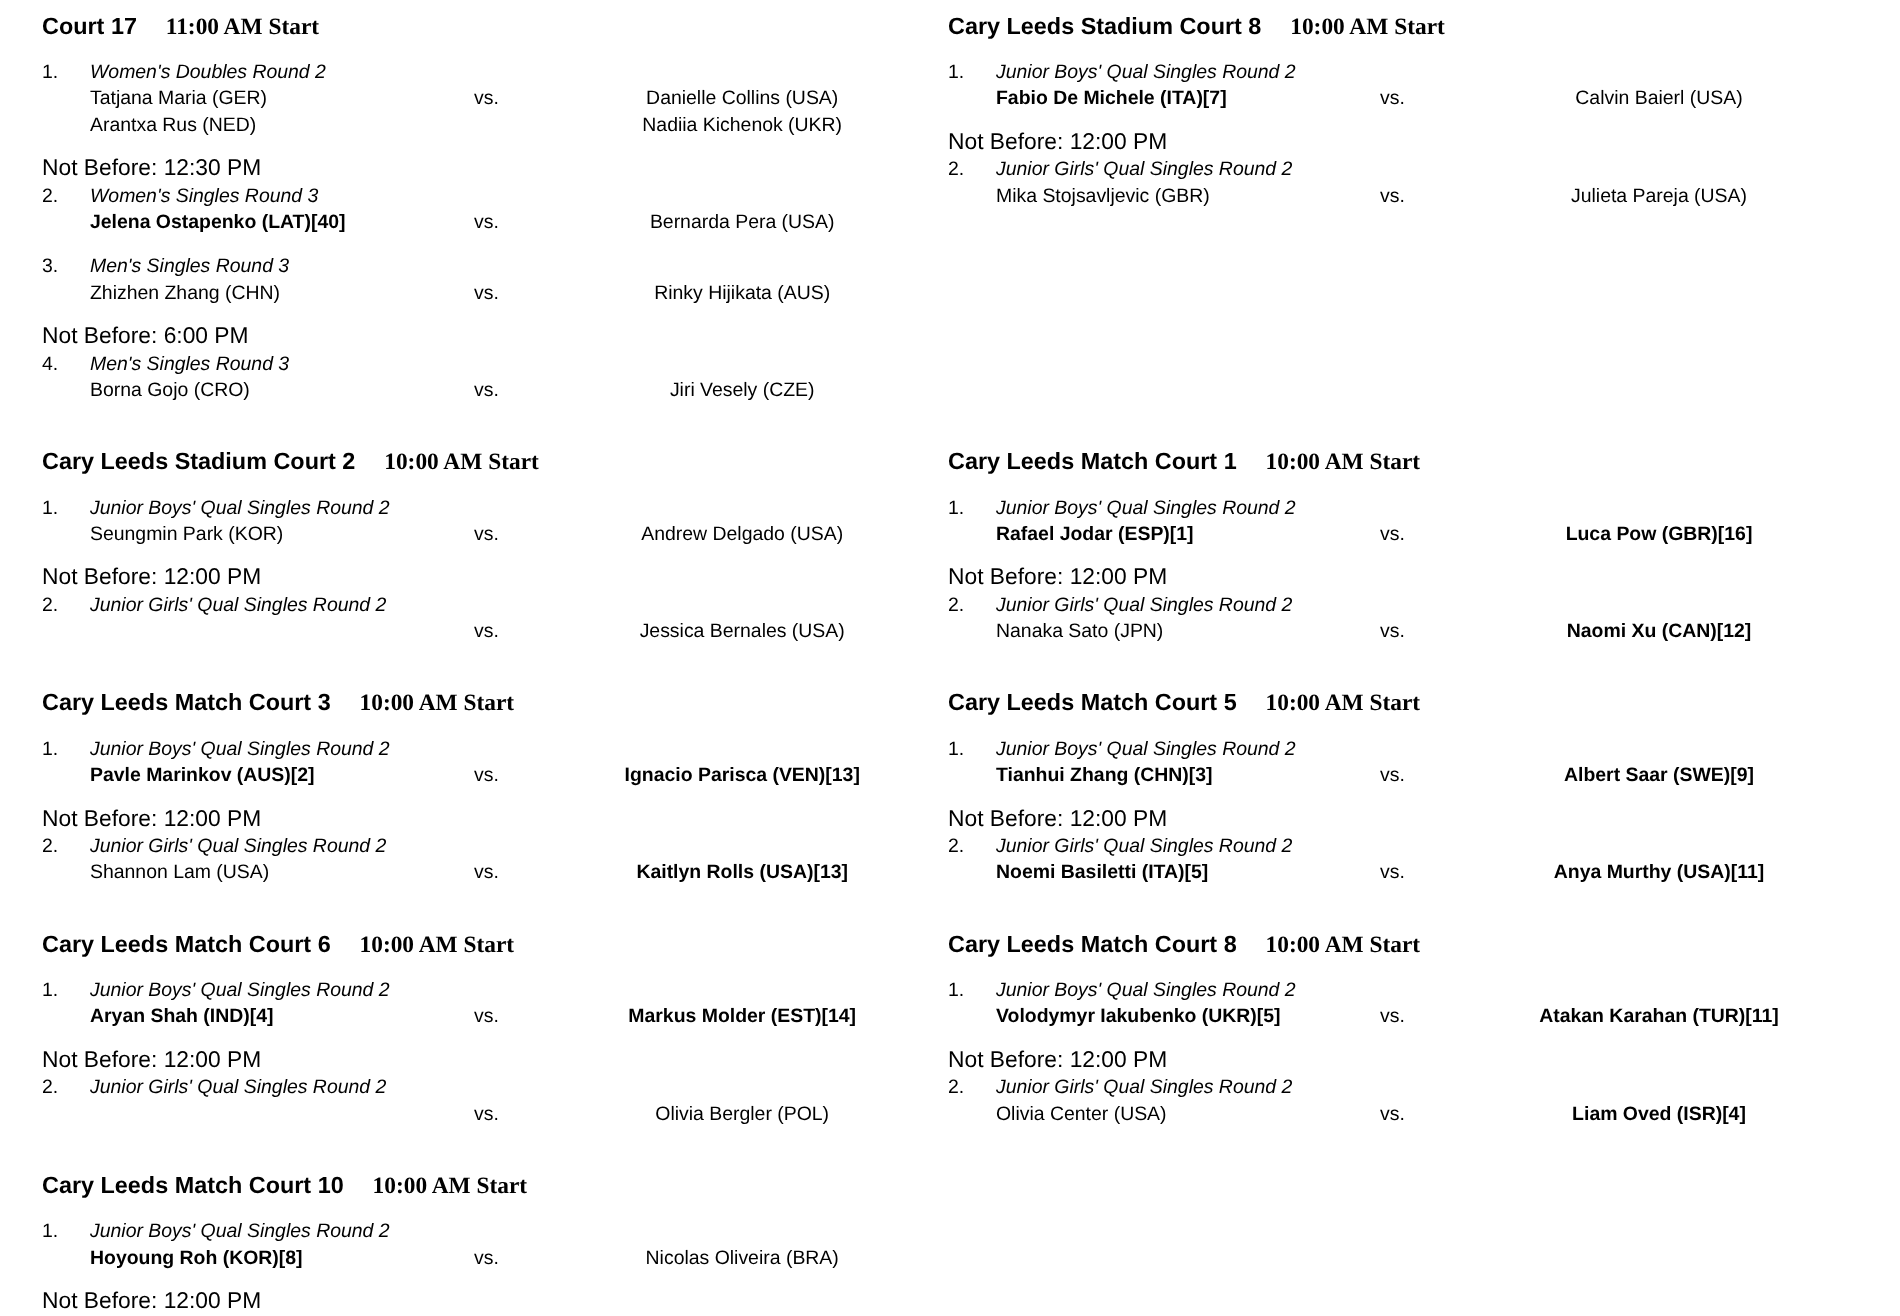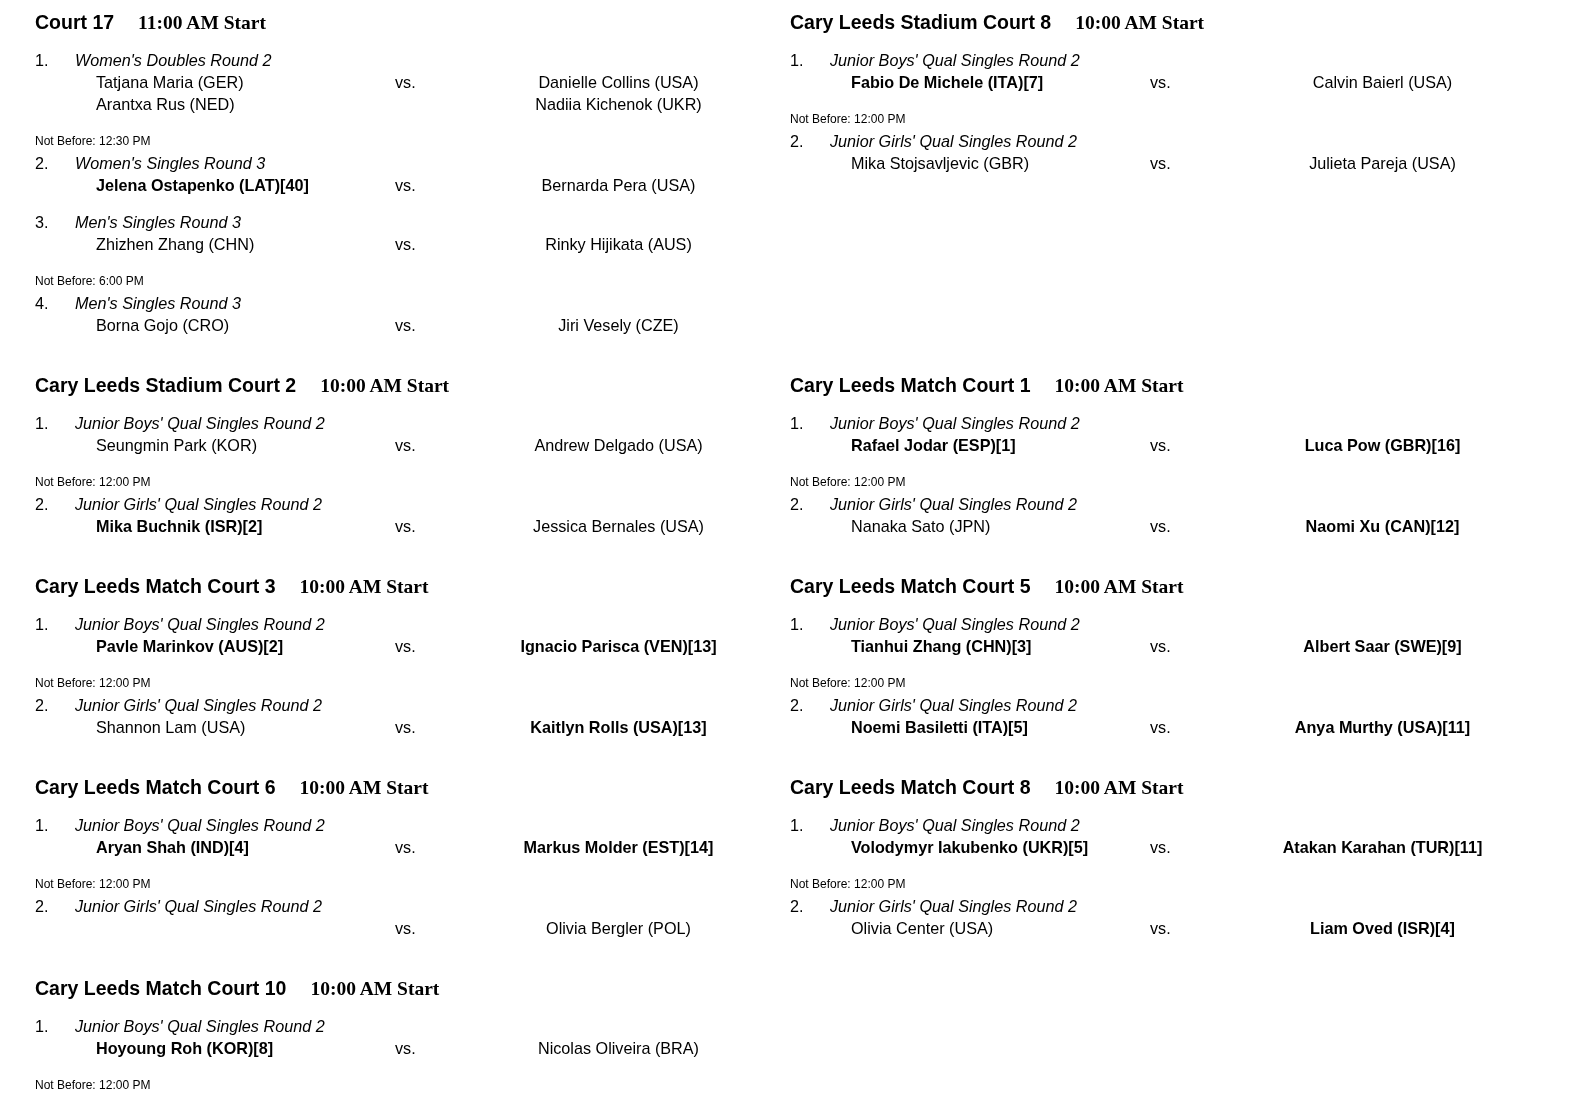--- a/index.html
+++ b/index.html
@@ -34,41 +34,41 @@
     font-family: Liberation Serif, serif;
   }
   .matches .match-block:not(:first-child) {
     margin-top: 15px;
   }
   .line {
     font-size: 16.2px;
     line-height: 22px;
   }
   .not-before {
-    font-size: 12px;
+    font-size: 19px;
     line-height: 22px;
   }
   .match-grid {
     display: grid;
     grid-template-columns: 40px 320px 52px auto;
     font-size: 16.2px;
     line-height: 22px;
     align-items: start;
   }
   .match-number {
     grid-column: 1;
     grid-row: 1;
   }
   .event-name {
     grid-column: 2 / span 3;
     grid-row: 1;
     font-style: italic;
     white-space: nowrap;
   }
-  .side1 { grid-column: 2; grid-row: 2; margin-left: 21px; }
+  .side1 { grid-column: 2; grid-row: 2; }
   .vs    { grid-column: 3; grid-row: 2; }
   .side2 { grid-column: 4; grid-row: 2; text-align: center; }
   .player { white-space: nowrap; }
   .player.seeded { font-weight: bold; }
 </style>
 </head>
 <body>
 
 <div class="page" id="page-root">
     <div class="section" style="grid-area: 1 / 1;">
@@ -146,23 +146,20 @@
             <div class="side2">
               <div class="player line">Andrew Delgado (USA)</div>
             </div>
           </div>
         </div>
         <div class="match-block">
           <div class="not-before">Not Before: 12:00 PM</div>
           <div class="match-grid">
             <span class="match-number line">2.</span>
             <span class="event-name line">Junior Girls' Qual Singles Round 2</span>
-            <div class="side1">
-              <div class="player line seeded">Mika Buchnik (ISR)[2]</div>
-            </div>
             <div class="vs line">vs.</div>
             <div class="side2">
               <div class="player line">Jessica Bernales (USA)</div>
             </div>
           </div>
         </div>
       </div>
     </div>
     <div class="section" style="grid-area: 3 / 1;">
       <h2 class="court-title"><span class="court-name">Cary Leeds Match Court 3</span><span class="start-time">10:00 AM Start</span></h2>

